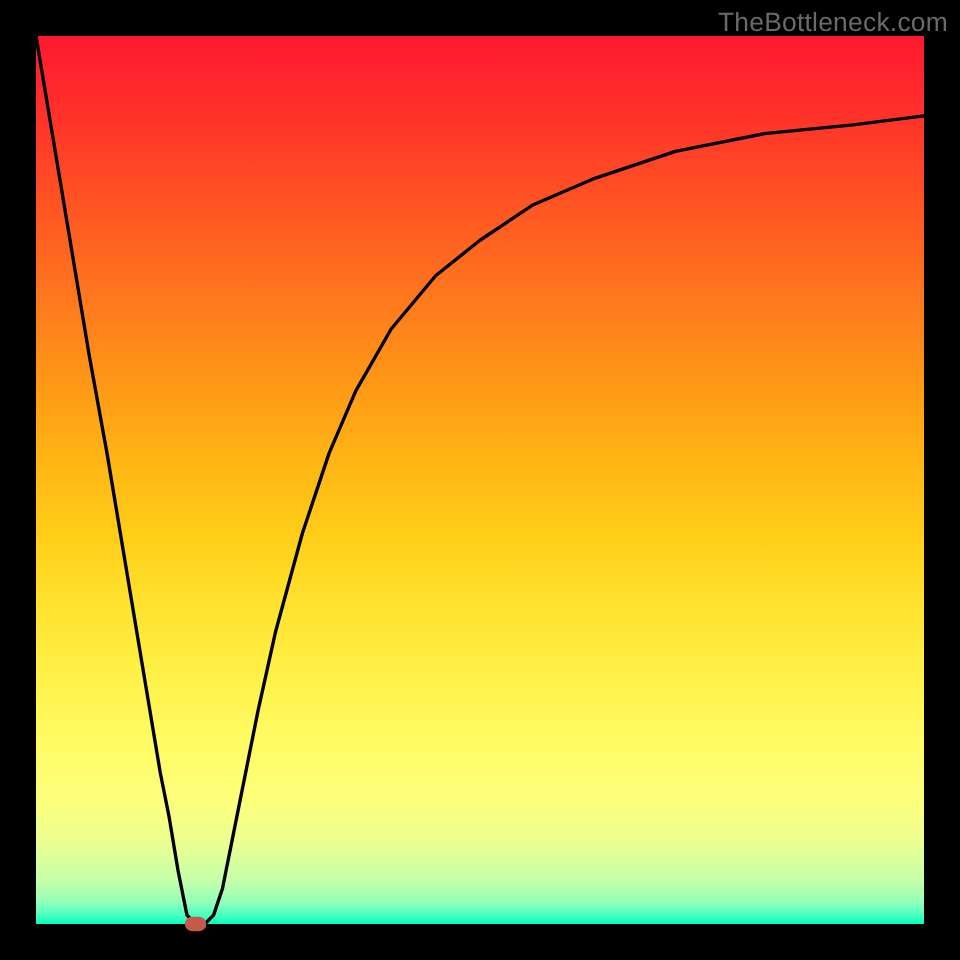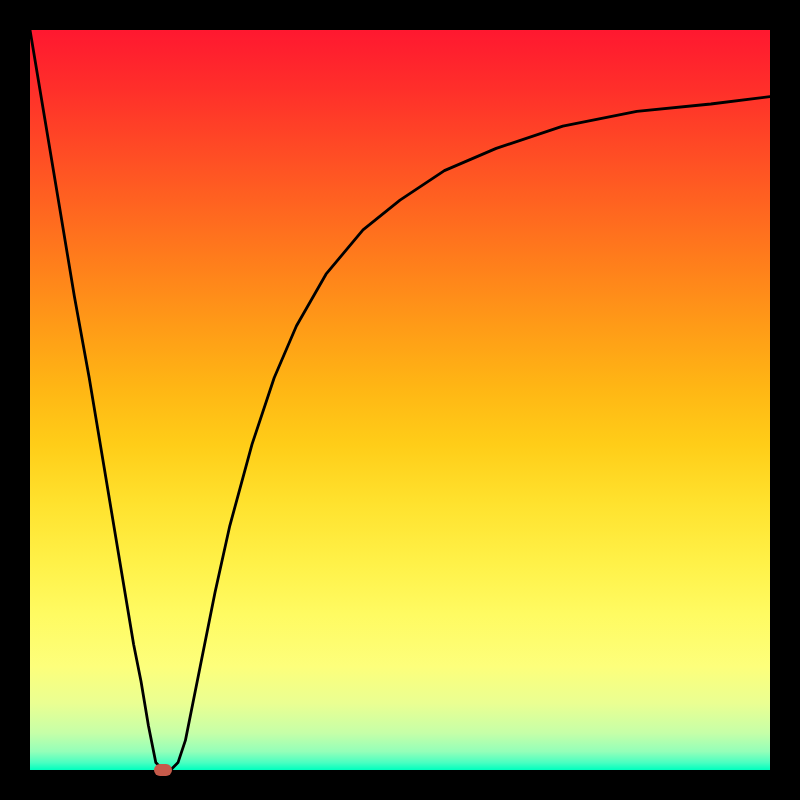--- a/index.html
+++ b/index.html
@@ -73,13 +73,14 @@
 </head>
 <body>
 
 <div class="frame">
   <div class="plot-area">
     <svg viewBox="0 0 740 740" preserveAspectRatio="none">
       <path id="curve-path" fill="none" stroke="#000000" stroke-width="2.8" stroke-linecap="round" stroke-linejoin="round" d="M0.00 0.00 L14.80 88.80 L29.60 177.60 L44.40 266.40 L59.20 347.80 L74.00 436.60 L88.80 525.40 L103.60 614.20 L111.00 651.20 L118.40 695.60 L125.80 732.60 L133.20 740.00 L140.60 740.00 L148.00 732.60 L155.40 710.40 L162.80 673.40 L170.20 636.40 L185.00 562.40 L199.80 495.80 L222.00 414.40 L244.20 347.80 L266.40 296.00 L296.00 244.20 L333.00 199.80 L370.00 170.20 L414.40 140.60 L466.20 118.40 L532.80 96.20 L606.80 81.40 L680.80 74.00 L740.00 66.60"></path>
     </svg>
     <div id="marker" class="marker" style="left: 133.2px; top: 740px; background: rgb(198, 90, 74);"></div>
   </div>
+  <div class="watermark">TheBottleneck.com</div>
 </div>
 
 </body></html>

